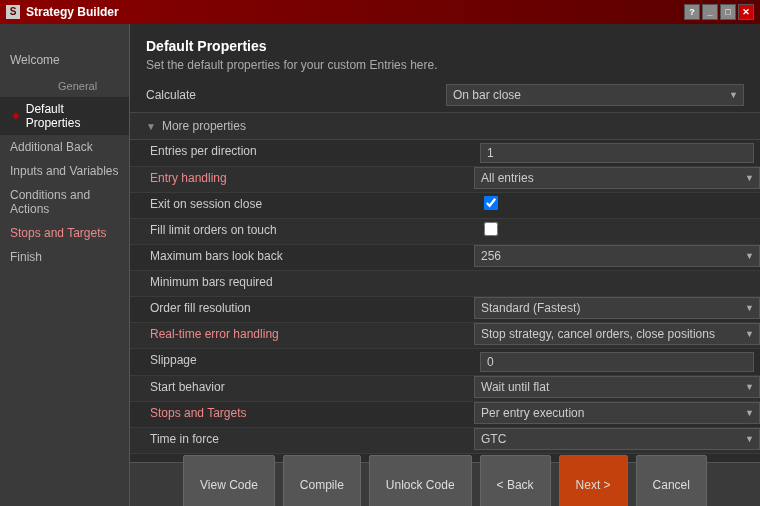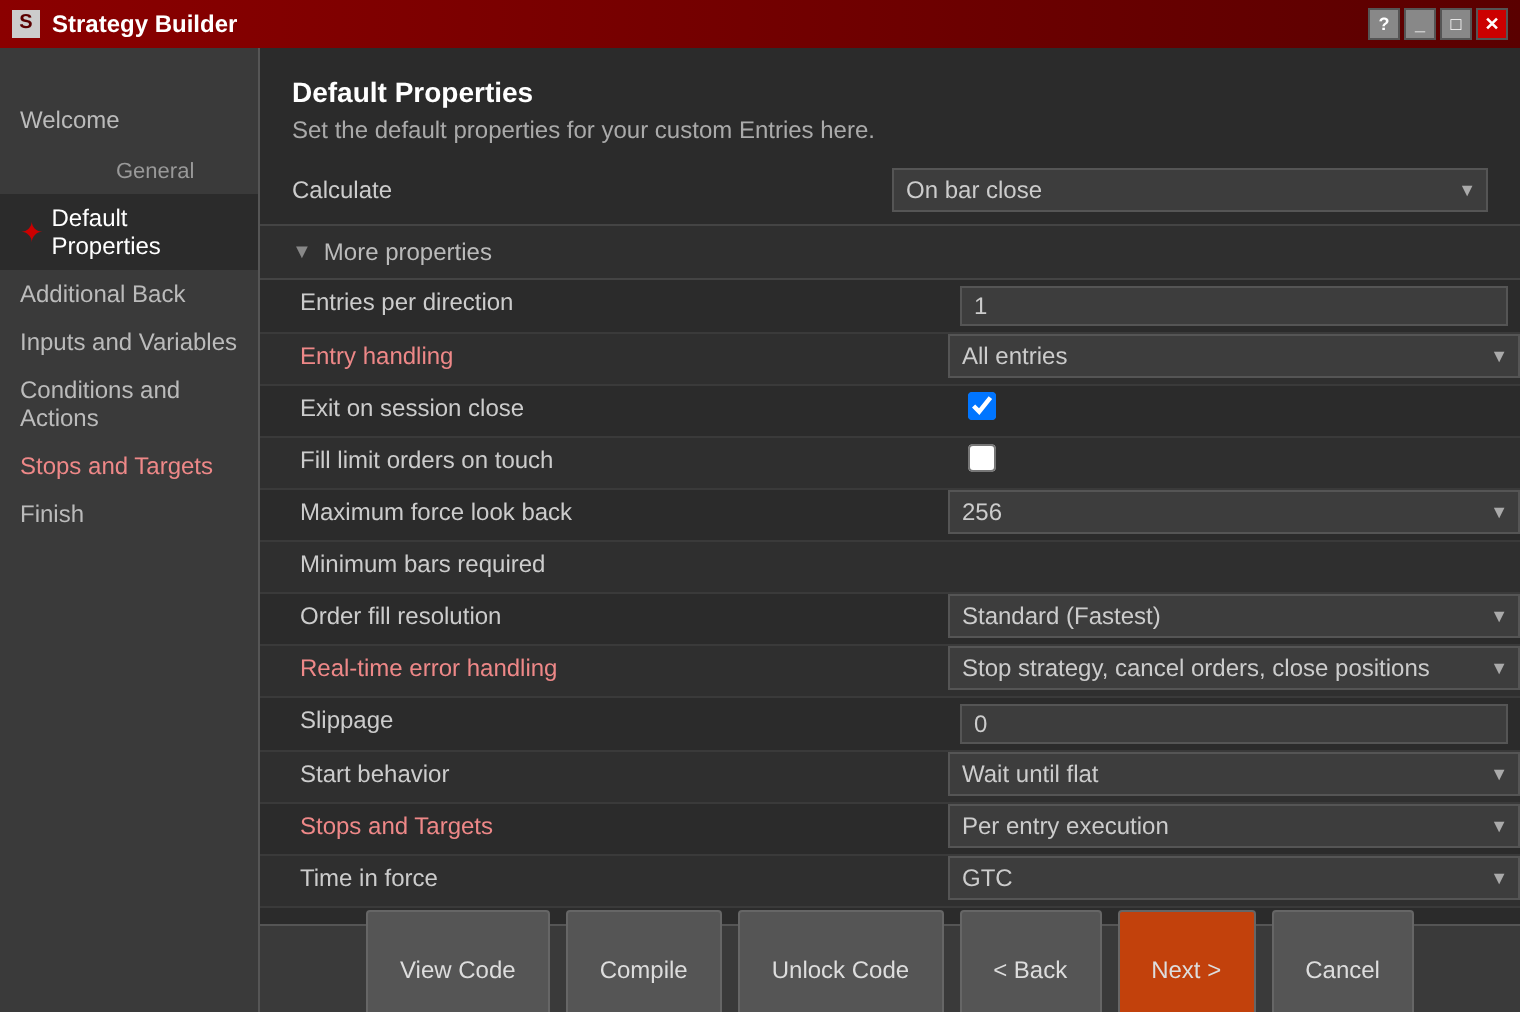--- a/index.html
+++ b/index.html
@@ -364,21 +364,21 @@
 
 
       <div class="prop-row">
         <div class="prop-label">Fill limit orders on touch</div>
         <div class="prop-value">
           <input class="prop-checkbox" type="checkbox" style="">
         </div>
       </div>
 
       <div class="prop-row">
-        <div class="prop-label">Maximum force look back</div>
+        <div class="prop-label">Maximum bars look back</div>
         <div class="prop-select-wrapper">
           <select>
             <option>256</option>
             <option>512</option>
             <option>1024</option>
           </select>
         </div>
       </div>
 
       <div class="prop-row">

